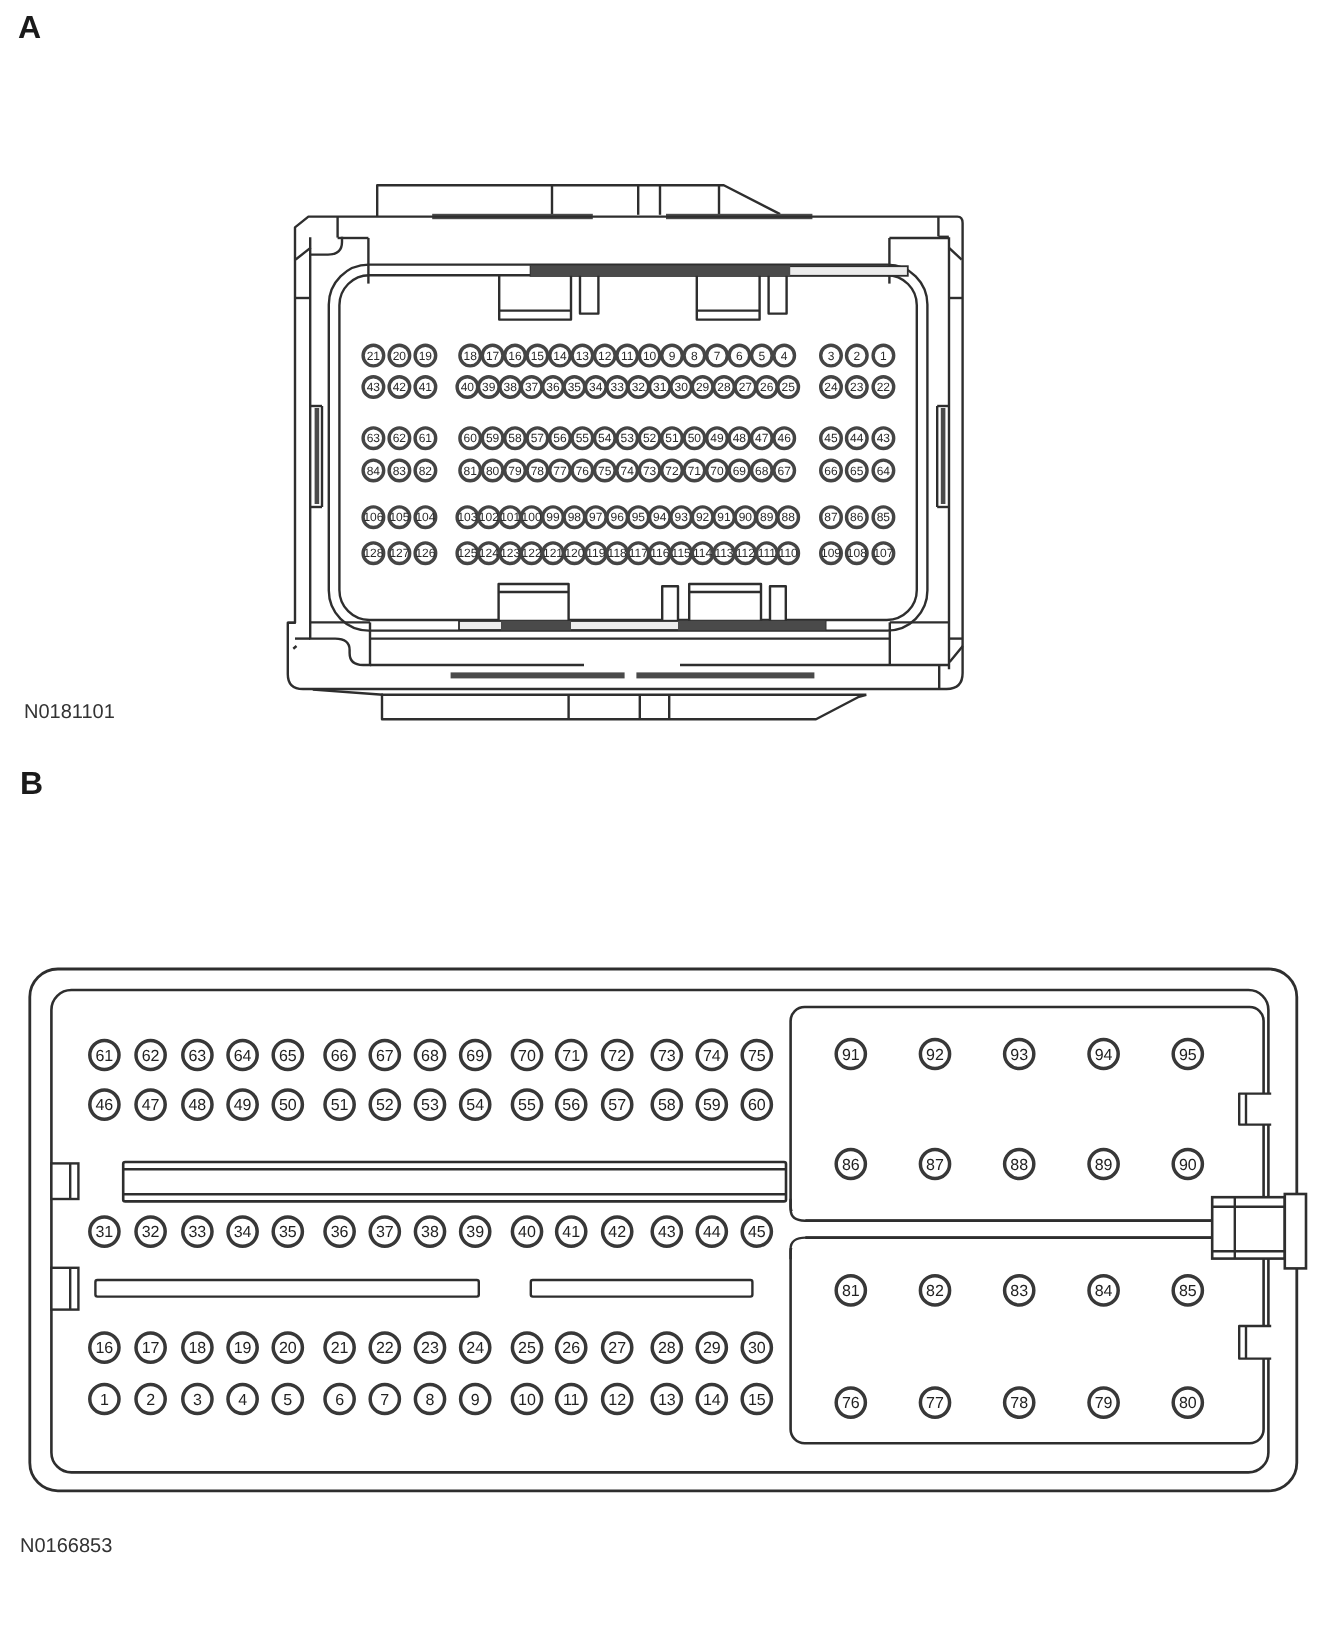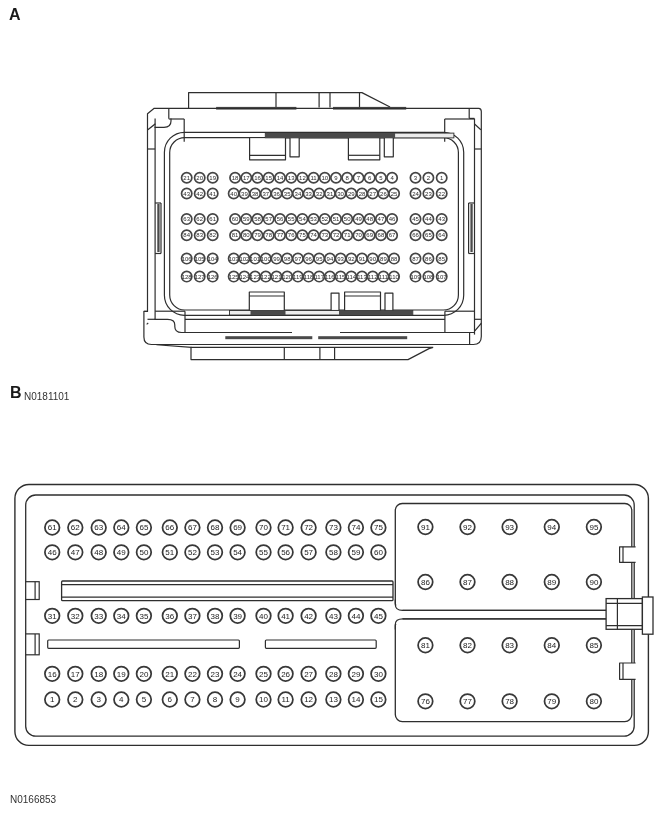--- a/index.html
+++ b/index.html
@@ -553,14 +553,14 @@
       <text x="467.5" y="704.1999999999999" font-size="8" fill="#222222" text-anchor="middle">77</text>
       <circle cx="509.6" cy="701.3" r="7.3" fill="#ffffff" stroke="#383838" stroke-width="1.75"></circle>
       <text x="509.6" y="704.1999999999999" font-size="8" fill="#222222" text-anchor="middle">78</text>
       <circle cx="551.8" cy="701.3" r="7.3" fill="#ffffff" stroke="#383838" stroke-width="1.75"></circle>
       <text x="551.8" y="704.1999999999999" font-size="8" fill="#222222" text-anchor="middle">79</text>
       <circle cx="593.9" cy="701.3" r="7.3" fill="#ffffff" stroke="#383838" stroke-width="1.75"></circle>
       <text x="593.9" y="704.1999999999999" font-size="8" fill="#222222" text-anchor="middle">80</text>
     </svg>
 <div class="lbl" style="left:9px;top:6px;">A</div>
 <div class="lbl" style="left:10px;top:384px;">B</div>
-<div class="code" style="left:24px;top:351px;margin-top:40px;">N0181101</div>
-<div class="code" style="left:10px;top:794px;">N0166853</div>
+<div class="code" style="left:12px;top:351px;">N0181101</div>
+<div class="code" style="left:10px;top:768px;">N0166853</div>
 </div>
 </body></html>

